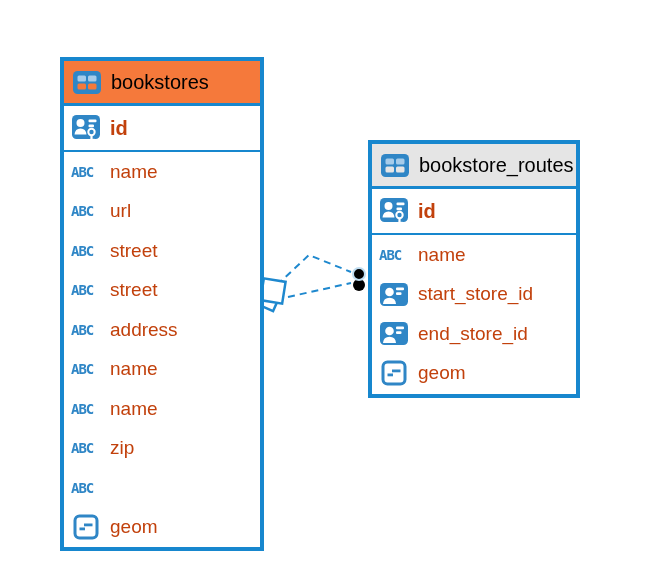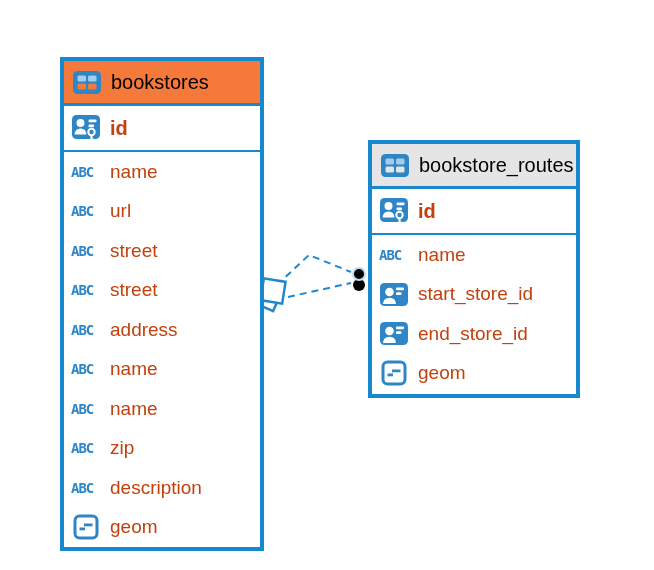--- a/index.html
+++ b/index.html
@@ -191,21 +191,20 @@
           </svg>
         </span>
         <span class="col-label">zip</span>
       </div>
       <div class="col-row">
         <span class="icon-slot">
           <svg width="30" height="18" viewBox="0 0 30 18">
             <text x="0" y="14" font-family="DejaVu Sans Mono, monospace" font-size="14" font-weight="bold" letter-spacing="-1" fill="#2F86C6">ABC</text>
           </svg>
         </span>
-        <span class="col-label">description</span>
       </div>
       <div class="col-row">
         <span class="icon-slot">
           <svg width="26" height="26" viewBox="0 0 26 26">
             <rect x="2" y="2" width="22" height="22" rx="4.5" fill="#fff" stroke="#2F86C6" stroke-width="3"></rect>
             <rect x="11" y="9.5" width="8.5" height="2.8" fill="#2F86C6"></rect>
             <rect x="6.5" y="13.5" width="5.5" height="2.8" fill="#2F86C6"></rect>
           </svg>
         </span>
         <span class="col-label">geom</span>

